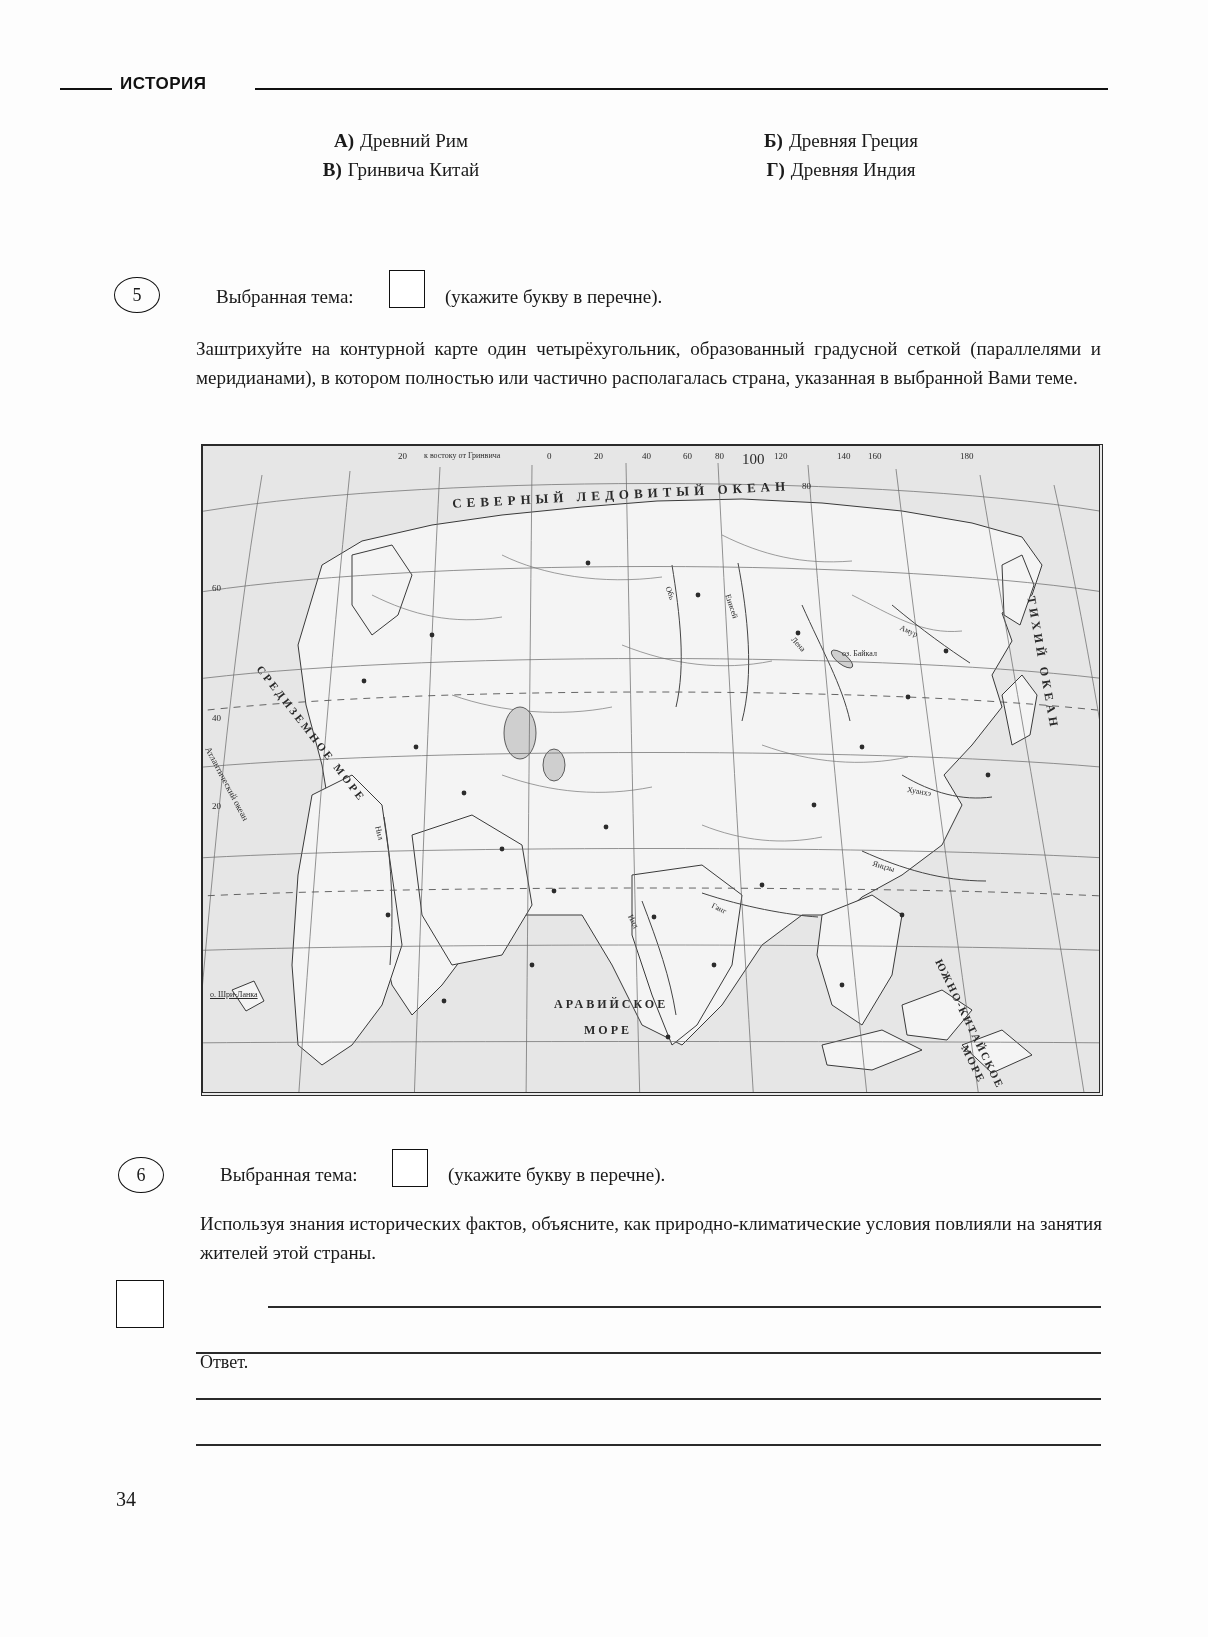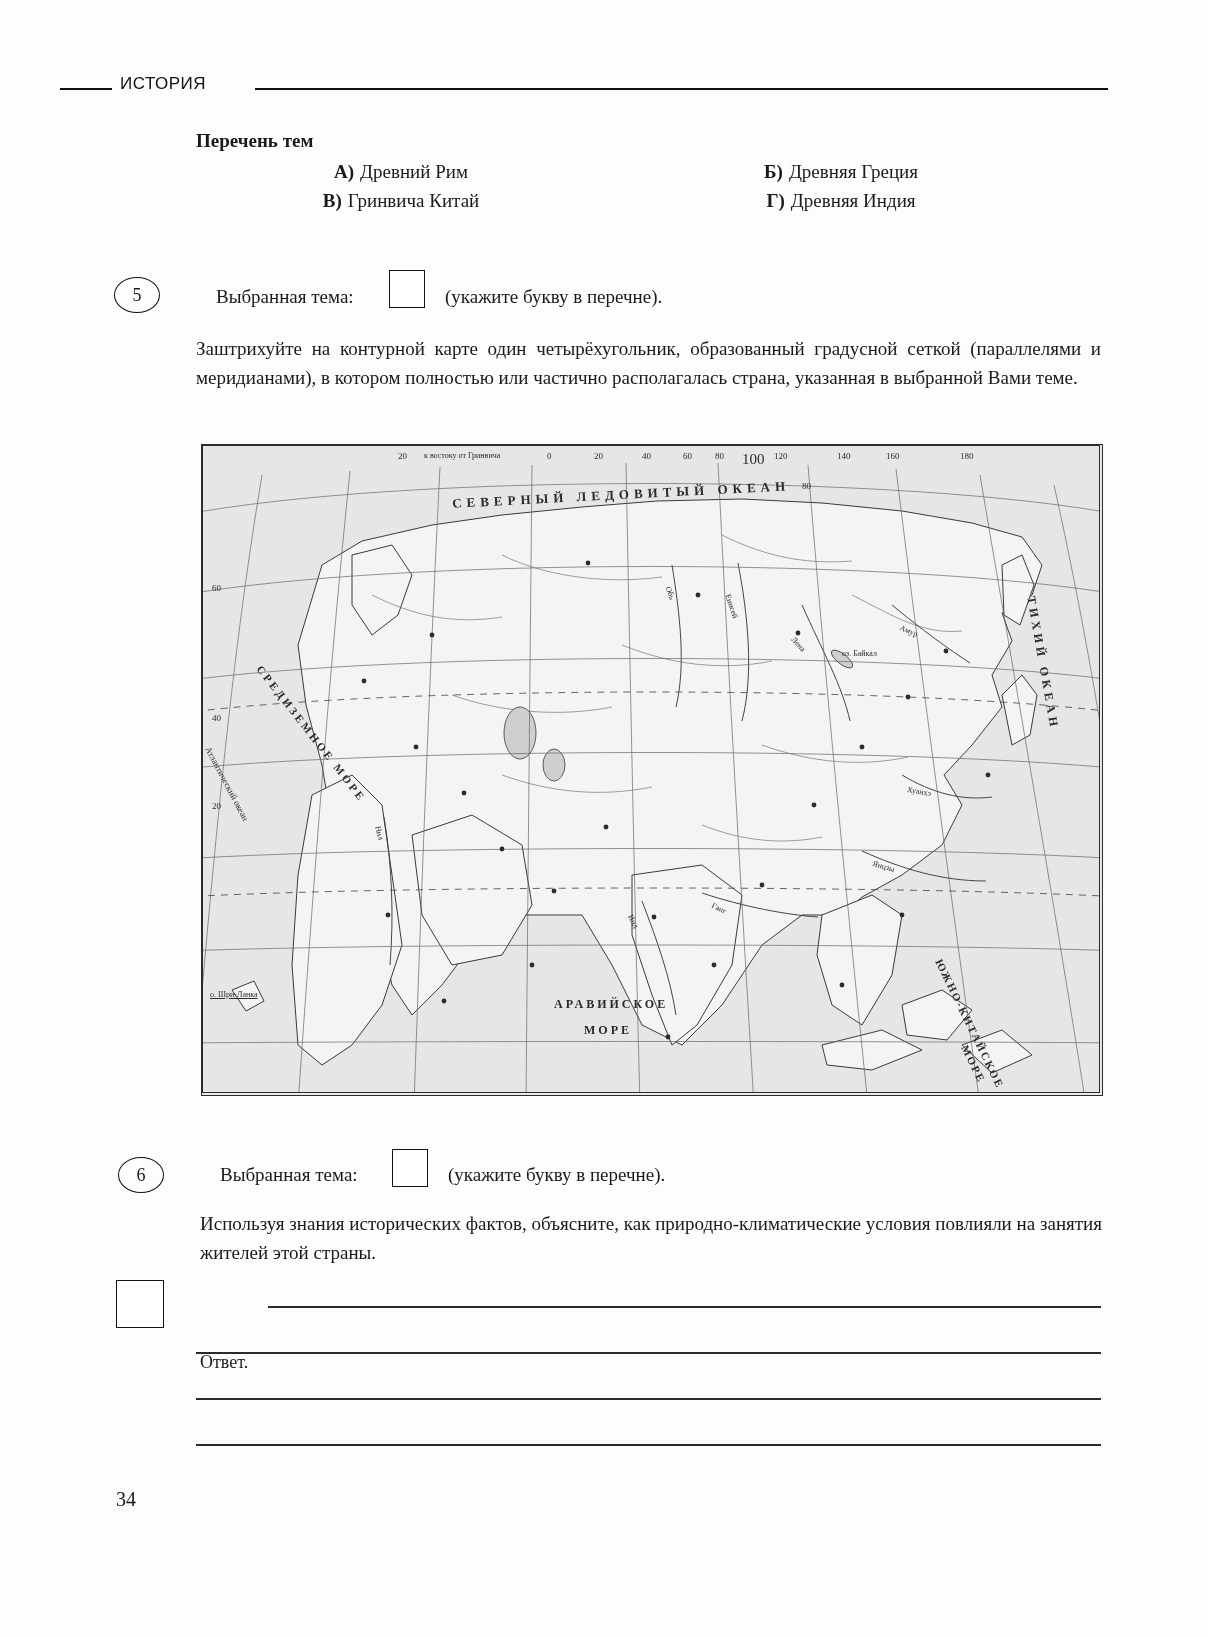--- a/index.html
+++ b/index.html
@@ -36,21 +36,21 @@
     top: 16px;
     width: 52px;
     height: 2px;
     background: #111;
   }
   .header-title {
     position: absolute;
     left: 60px;
     top: 2px;
     font-family: "Liberation Sans", sans-serif;
-    font-weight: normal;
+    font-weight: bold;
     font-size: 17px;
     letter-spacing: 0.5px;
     color: #111;
   }
   .header-rule-right {
     position: absolute;
     left: 195px;
     right: 0;
     top: 16px;
     height: 2px;
@@ -207,21 +207,20 @@
 
 <div class="page">
 
   <div class="header">
     <div class="header-rule-left"></div>
     <div class="header-title">ИСТОРИЯ</div>
     <div class="header-rule-right"></div>
   </div>
 
   <div class="topics">
-    <div class="topics-title">Перечень тем</div>
     <div class="topics-grid">
       <div class="topic-item">
         <span class="topic-letter">А)</span><span>Древний Рим</span>
       </div>
       <div class="topic-item">
         <span class="topic-letter">Б)</span><span>Древняя Греция</span>
       </div>
       <div class="topic-item">
         <span class="topic-letter">В)</span><span>Гринвича Китай</span>
       </div>
@@ -366,21 +365,21 @@
     <div class="map-label" style="left:222px; top:6px; font-size:8px;">к востоку от Гринвича</div>
     <div class="map-label" style="left:196px; top:6px; font-size:9px;">20</div>
     <div class="map-label" style="left:345px; top:6px; font-size:9px;">0</div>
     <div class="map-label" style="left:392px; top:6px; font-size:9px;">20</div>
     <div class="map-label" style="left:440px; top:6px; font-size:9px;">40</div>
     <div class="map-label" style="left:481px; top:6px; font-size:9px;">60</div>
     <div class="map-label" style="left:513px; top:6px; font-size:9px;">80</div>
     <div class="map-label" style="left:540px; top:6px; font-size:15px;">100</div>
     <div class="map-label" style="left:572px; top:6px; font-size:9px;">120</div>
     <div class="map-label" style="left:607px; top:6px; font-size:9px;margin-left:28px;">140</div>
-    <div class="map-label" style="left:684px; top:6px; font-size:9px;">160</div>
+    <div class="map-label" style="left:666px; top:6px; font-size:9px;">160</div>
     <div class="map-label" style="left:758px; top:6px; font-size:9px;">180</div>
 
     <div class="map-label" style="left:600px; top:36px; font-size:9px;">80</div>
     <div class="map-label" style="left:10px; top:138px; font-size:9px;">60</div>
     <div class="map-label" style="left:10px; top:268px; font-size:9px;">40</div>
     <div class="map-label" style="left:10px; top:356px; font-size:9px;">20</div>
 
     <div class="map-label" style="left:250px; top:42px; font-size:13px; letter-spacing:5px; font-weight:bold; transform:rotate(-3deg);">СЕВЕРНЫЙ ЛЕДОВИТЫЙ ОКЕАН</div>
     <div class="map-label" style="left:62px; top:218px; font-size:11px; letter-spacing:3px; font-weight:bold; transform:rotate(52deg); transform-origin:left top;">СРЕДИЗЕМНОЕ МОРЕ</div>
     <div class="map-label" style="left:352px; top:552px; font-size:12px; letter-spacing:3px; font-weight:bold;">АРАВИЙСКОЕ</div>

